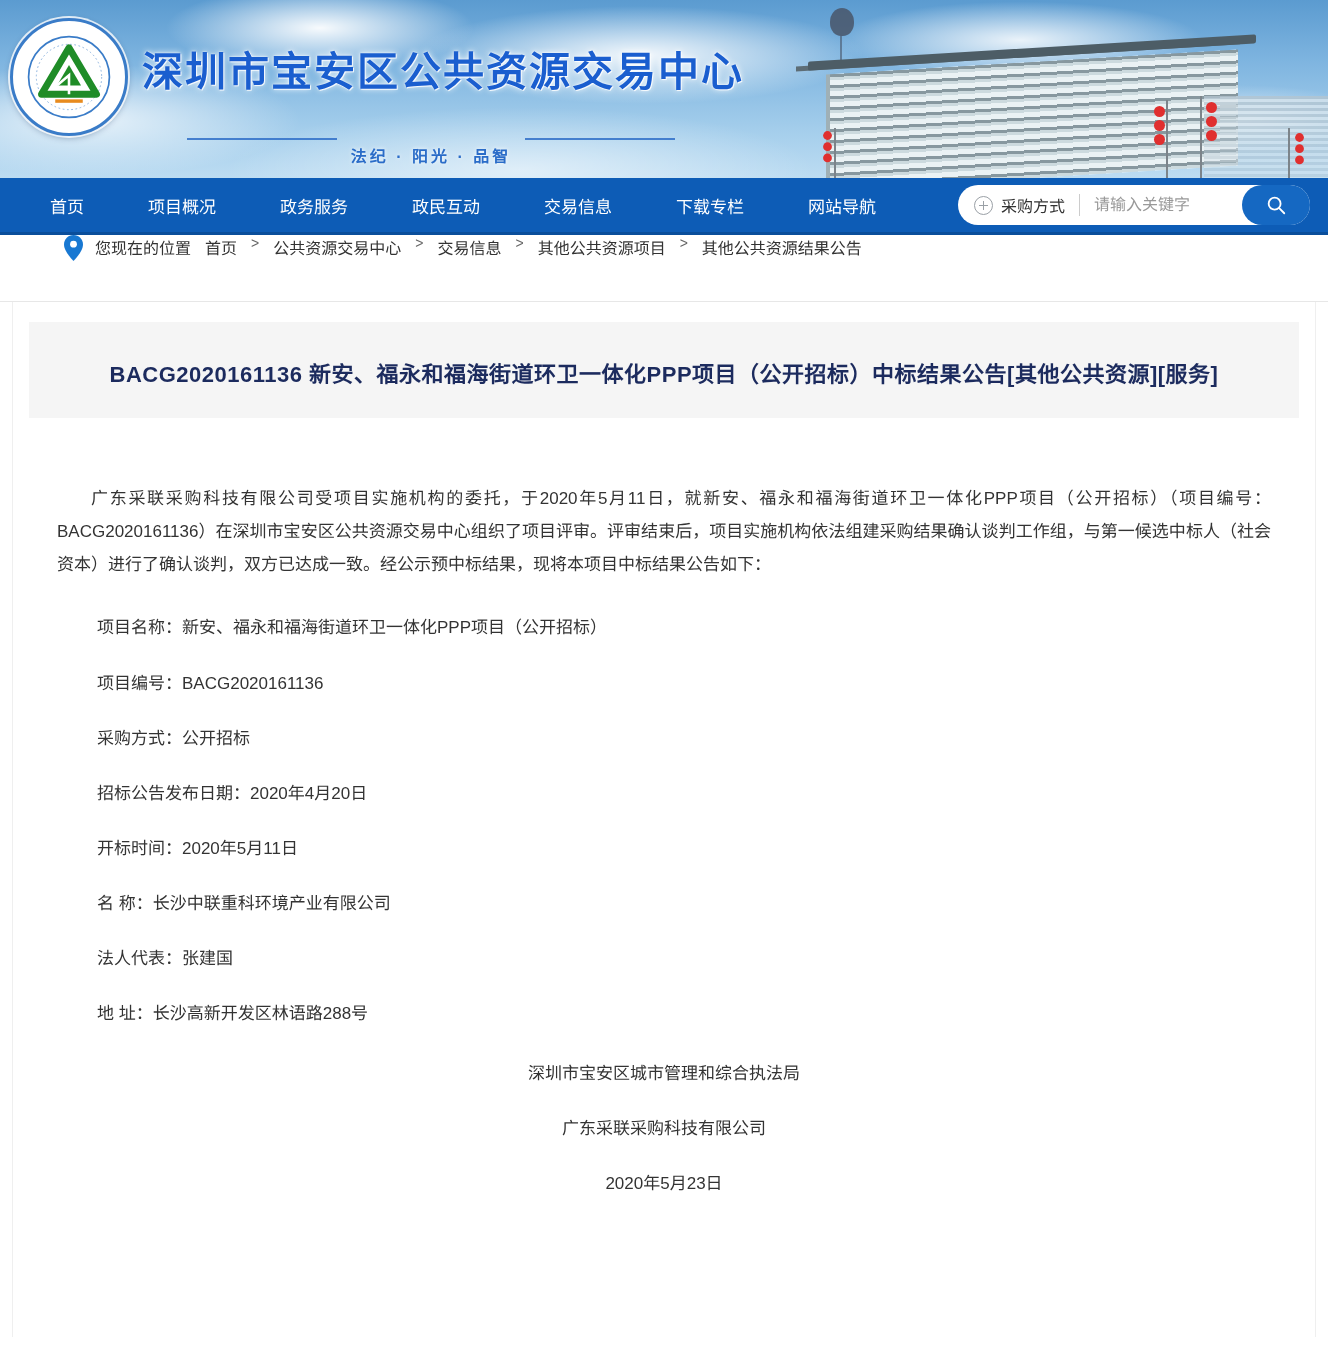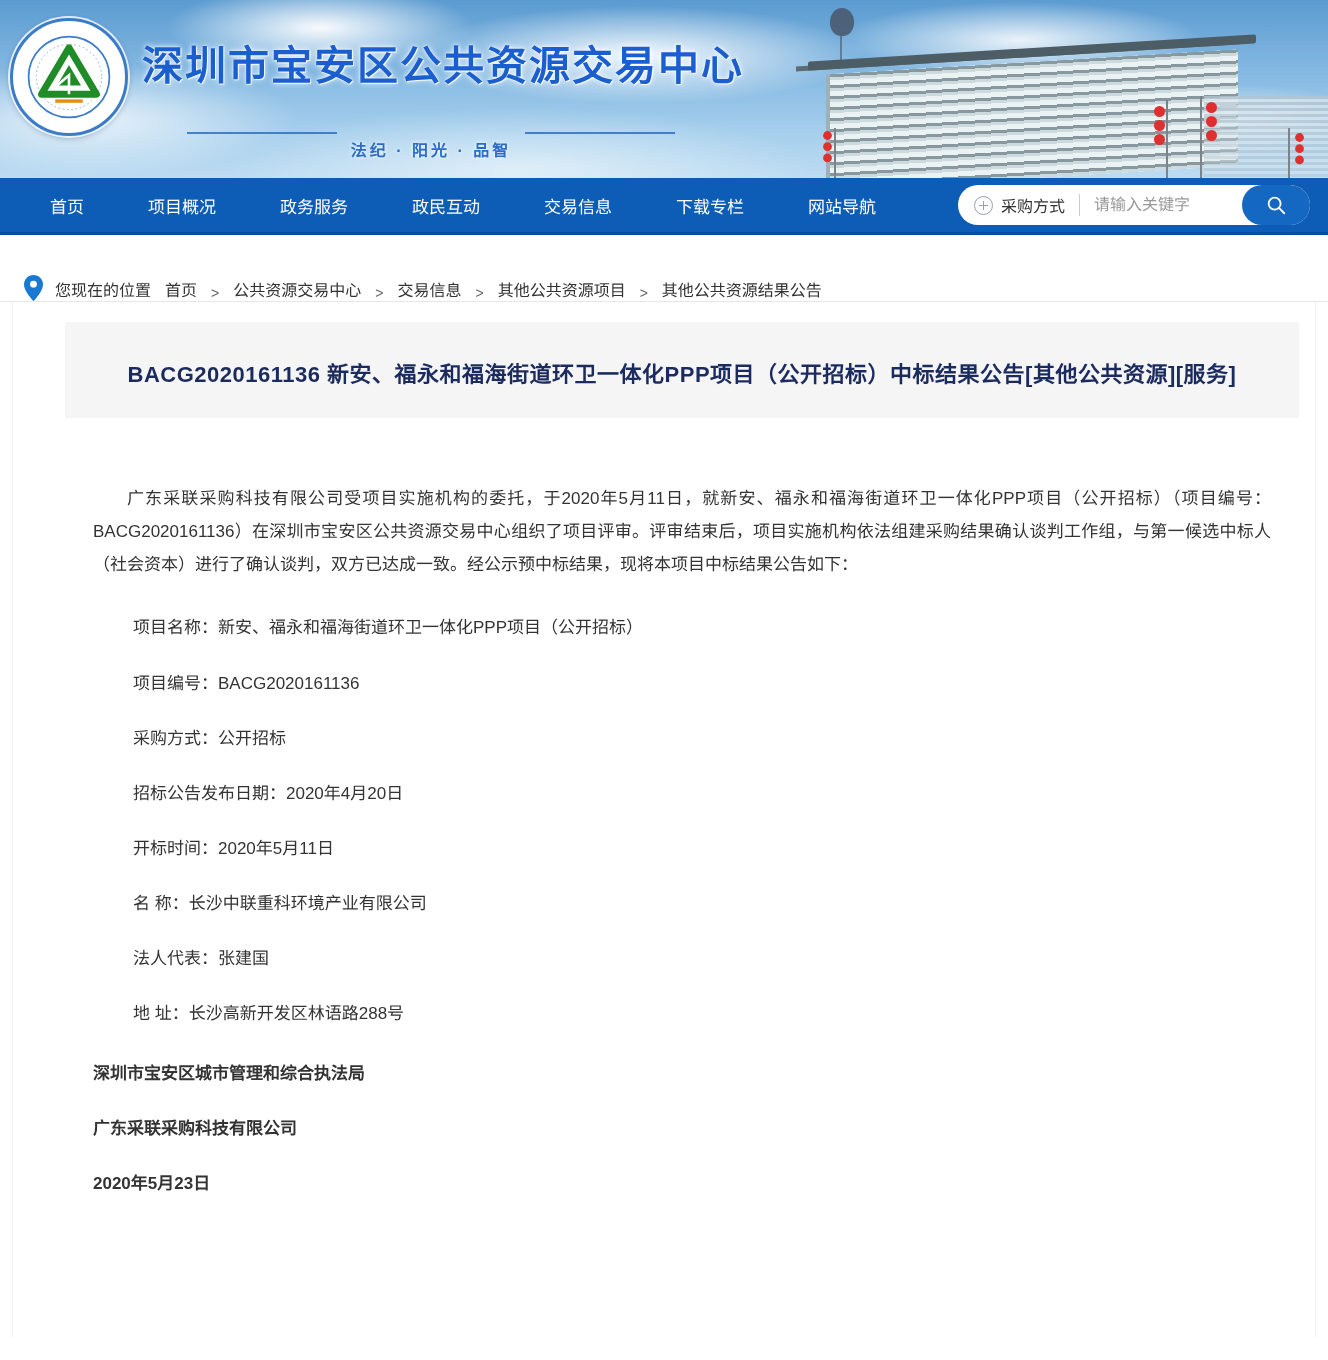--- a/index.html
+++ b/index.html
@@ -21,21 +21,21 @@
       radial-gradient(ellipse 420px 90px at 520px 170px, rgba(255,255,255,.55) 0%, rgba(255,255,255,0) 70%),
       radial-gradient(ellipse 200px 50px at 1240px 120px, rgba(255,255,255,.6) 0%, rgba(255,255,255,0) 70%);
   }
   .logo {
     position:absolute; left:10px; top:18px; width:118px; height:118px; border-radius:50%;
     background:#fff; border:3px solid #3a7cc8;
     display:flex; align-items:center; justify-content:center;
     box-shadow:0 0 0 2px rgba(255,255,255,.8), 0 2px 6px rgba(0,40,90,.35);
   }
   .logo svg { width:86px; height:86px; }
-  .title-block { position:absolute; left:142px; top:32px; width:578px; text-align:left; }
+  .title-block { position:absolute; left:142px; top:38px; width:578px; text-align:left; }
   .site-title {
     font-size:41px; font-weight:bold; color:#1a5ecf; letter-spacing:2px; white-space:nowrap;
     text-shadow:0 0 6px rgba(255,255,255,.95), 0 0 2px rgba(255,255,255,.95), 1px 1px 0 rgba(255,255,255,.8);
   }
   .slogan-row { margin-top:12px; display:flex; align-items:center; justify-content:center; gap:14px; }
   .slogan-line { height:2px; width:150px; background:#2f6fc8; opacity:.85; }
   .slogan { font-size:16px; font-weight:bold; color:#2a6cc8; letter-spacing:3px; white-space:nowrap;
     text-shadow:0 0 4px rgba(255,255,255,.9);margin-top:33px; }
 
   
@@ -83,44 +83,44 @@
   .search-div { width:1px; height:22px; background:#ccc; margin:0 14px; }
   .search-input { border:none; outline:none; background:transparent; font-size:16px; color:#333; width:130px;
     font-family:inherit; }
   .search-input::placeholder { color:#999; }
   .search-btn {
     position:absolute; right:0; top:0; width:68px; height:40px; border:none; cursor:pointer;
     border-radius:20px; background:#1568c2; display:flex; align-items:center; justify-content:center;
   }
 
   
-  .crumb-bar { height:67px; background:#fff; display:flex; align-items:flex-end; padding-left:24px;
+  .crumb-bar { height:67px; background:#fff; display:flex; align-items:flex-start; padding-left:64px;
     border-bottom:1px solid #e7e7e7; }
   .crumb-bar .pin { margin-right:12px; }
   .crumb-label { font-size:16px; color:#333; margin-right:14px; }
   .crumb-bar a { font-size:16px; color:#333; text-decoration:none; }
   .crumb-sep { font-size:14px; color:#666; margin:0 14px; }
 
   
   .page-body { margin:0 12px; border-left:1px solid #efefef; border-right:1px solid #efefef;
-    background:#fff; padding-top:20px; min-height:1035px;padding-left:36px; }
+    background:#fff; padding-top:20px; min-height:1035px; }
 
   .title-band { margin:0 16px; background:#f5f5f5; padding:34px 30px 30px; }
   .doc-title { text-align:center; font-size:22px; font-weight:600; color:#1c2b5e; letter-spacing:.5px; }
   .meta-row { margin-top:30px; display:flex; align-items:center; justify-content:center; font-size:15px; color:#333; }
   .meta-item { white-space:nowrap; }
   .meta-gap { margin-left:42px; }
   .font-links span.sz { color:#8a8a8a; margin:0 5px; cursor:pointer; }
   .eye-row { display:flex; align-items:center; }
   .swatch { display:inline-block; width:20px; height:20px; margin-left:9px; cursor:pointer; }
 
   .article { padding:64px 44px 0; font-size:17px; color:#333; line-height:1.95; }
   .article .intro { text-indent:2em; text-align:justify; margin-bottom:30px; }
   .article .item { padding-left:40px; margin-bottom:22px; }
-  .sig-block { margin-top:26px; text-align:left;font-weight:bold; }
+  .sig-block { margin-top:26px; text-align:center; }
   .sig-block p { margin-bottom:22px; }
 </style>
 </head>
 <body>
 
 <div class="banner">
   <div class="clouds"></div>
 
   <div class="building-wrap">
     <div class="balloon"></div>

